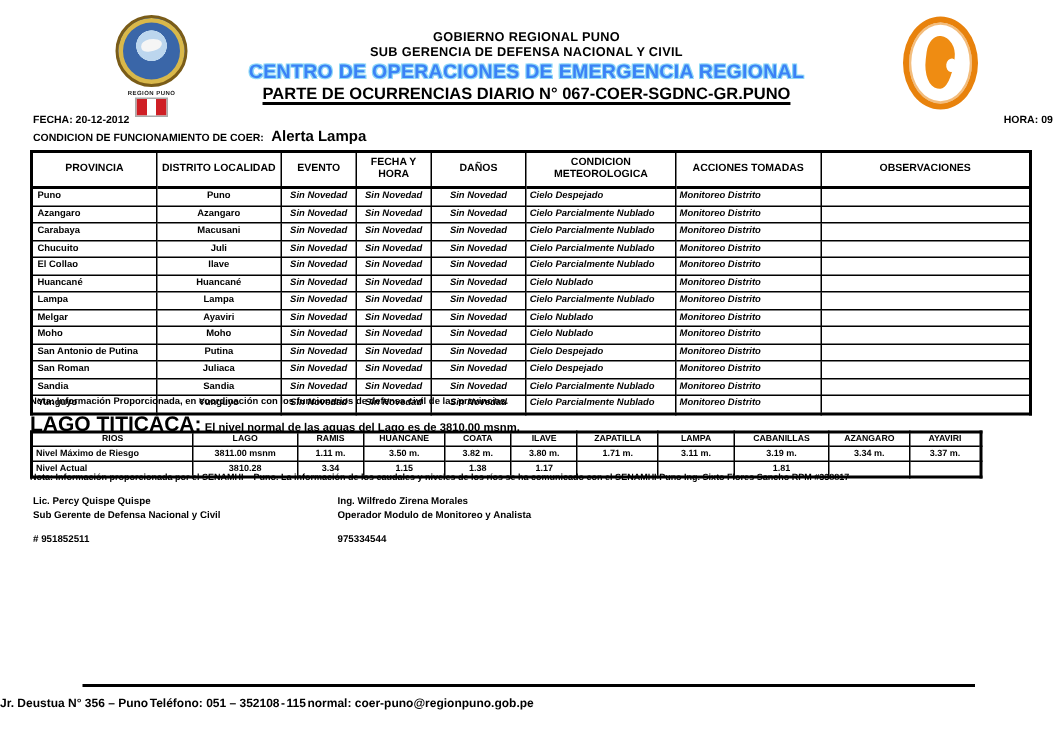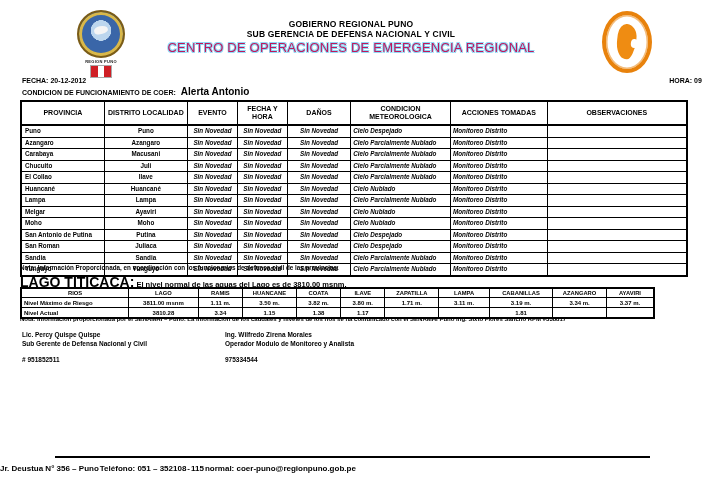--- a/index.html
+++ b/index.html
@@ -32,21 +32,21 @@
     box-shadow:inset 0 0 0 1.5px #f3bd7d;
   }
   .indeci-map{
     position:absolute;left:11px;top:9px;width:19px;height:35px;background:#ef8c12;
     border-radius:45% 60% 40% 55%/35% 40% 60% 55%;transform:rotate(7deg);
   }
   .indeci-map::after{content:"";position:absolute;right:-2px;top:14px;width:7px;height:9px;background:#fff;border-radius:50%;}
   .head-center{position:absolute;left:140px;top:20px;width:422px;text-align:center;line-height:1.15;}
   .head-org{font-size:8.5px;font-weight:bold;letter-spacing:.2px;}
   .head-coer{
-    font-size:13px;font-weight:400;letter-spacing:.2px;margin-top:1px;color:#be185d;
+    font-size:13px;font-weight:700;letter-spacing:.2px;margin-top:1px;color:#3b82f6;
     text-shadow:.7px .7px 0 #8fd9f7,-.7px -.7px 0 #8fd9f7,.7px -.7px 0 #8fd9f7,-.7px .7px 0 #8fd9f7;
     white-space:nowrap;
   }
   .head-doc{
     font-size:11px;font-weight:bold;margin-top:2px;white-space:nowrap;
     text-decoration:underline;text-decoration-thickness:1.5px;text-underline-offset:1.5px;
   }
   
   .meta-fecha{position:absolute;left:22px;top:77px;font-size:7px;font-weight:bold;}
   .meta-hora{position:absolute;right:18px;top:77px;font-size:7px;font-weight:bold;}
@@ -111,33 +111,34 @@
   <div class="logo-right">
     <div class="indeci-oval">
       <div class="indeci-map"></div>
     </div>
   </div>
 
   <div class="head-center">
     <div class="head-org">GOBIERNO REGIONAL PUNO</div>
     <div class="head-org">SUB GERENCIA DE DEFENSA NACIONAL Y CIVIL</div>
     <div class="head-coer">CENTRO DE OPERACIONES DE EMERGENCIA REGIONAL</div>
+    <div class="head-doc">PARTE DE OCURRENCIAS DIARIO N° 067-COER-SGDNC-GR.PUNO</div>
   </div>
 
   <div class="meta-fecha">
     <span>FECHA:</span>
     <span>20-12-2012</span>
   </div>
   <div class="meta-hora">
     <span>HORA:</span>
     <span>09:30</span>
   </div>
   <div class="meta-cond">
     <span>CONDICION DE FUNCIONAMIENTO DE COER:</span>
-    <span class="alerta">Alerta Antonio</span>
+    <span class="alerta">Alerta Lampa</span>
   </div>
 
   <table class="tbl-occ">
     <colgroup>
       <col style="width:12.5%">
         <col style="width:12.5%">
         <col style="width:7.5%">
         <col style="width:7.5%">
       <col style="width:9.5%">
         <col style="width:15%">

